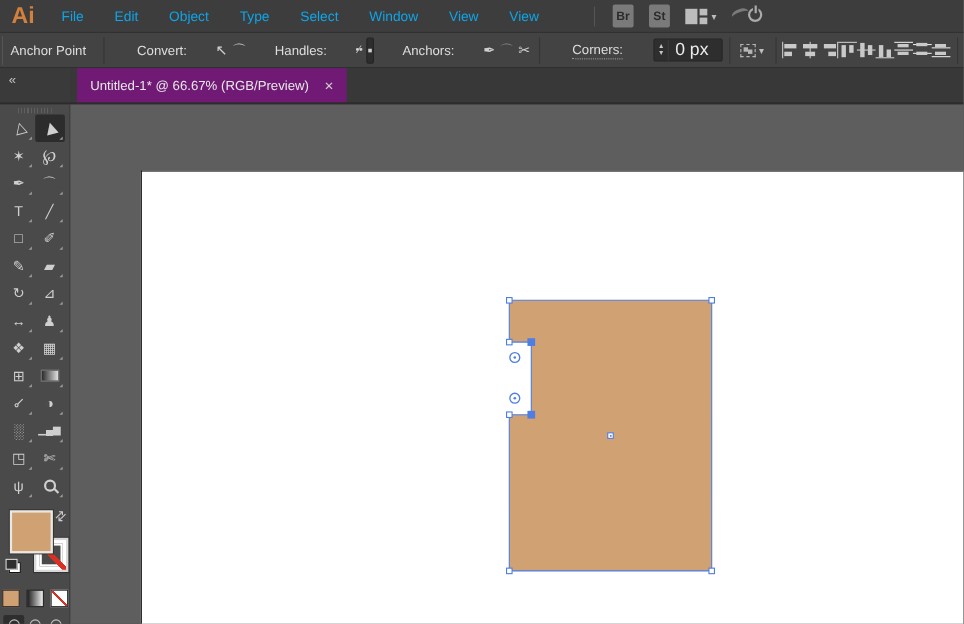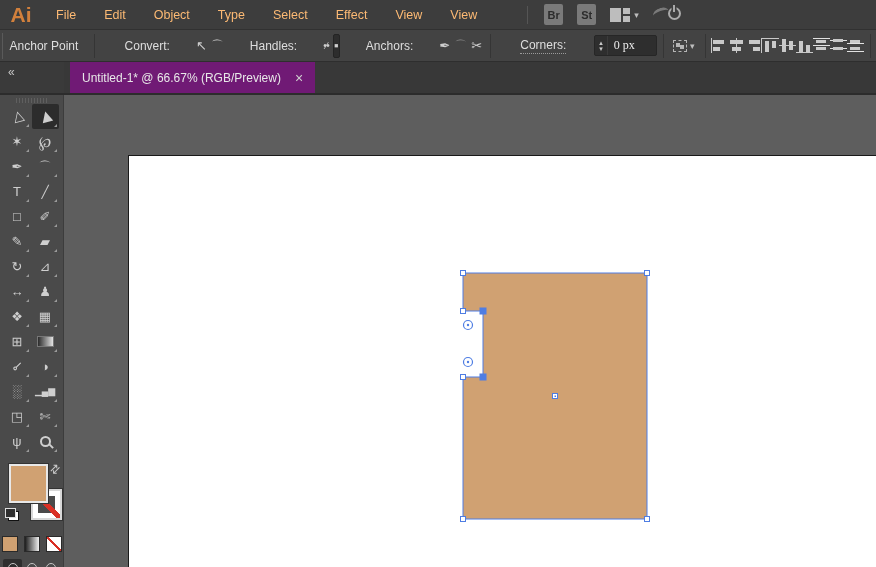--- a/index.html
+++ b/index.html
@@ -3,21 +3,21 @@
 <meta charset="utf-8">
 <style>
   * { margin:0; padding:0; box-sizing:border-box; }
   html,body { width:876px; height:567px; overflow:hidden; background:#3d3d3d;
     font-family:"Liberation Sans", sans-serif; -webkit-font-smoothing:antialiased; }
 
   
   .menubar { height:30px; background:#3d3d3d; display:flex; align-items:center; border-bottom:1px solid #313131;}
   .ai-logo { width:42px; text-align:center; font-weight:bold; font-size:21px; color:#d2803c; }
   .menu-items { display:flex; align-items:center; }
-  .menu-item { color:#fdba74; font-size:12.5px; padding:7px 14px; cursor:default; }
+  .menu-item { color:#0ea5e9; font-size:12.5px; padding:7px 14px; cursor:default; }
   .topbar-right { display:flex; align-items:center; margin-left:36px; gap:14px; }
   .topbar-sep { width:1px; height:18px; background:#555; margin-right:2px; }
   .mini-btn { width:19px; height:21px; background:#7a7a7a; color:#2c2c2c; font-weight:bold;
     font-size:11px; border-radius:2px; display:flex; align-items:center; justify-content:center; }
   .ws-wrap { display:flex; align-items:center; gap:4px; }
   .ws-icon { width:20px; height:14px; background:
       linear-gradient(#bdbdbd,#bdbdbd) 0 0/11px 14px no-repeat,
       linear-gradient(#bdbdbd,#bdbdbd) 13px 0/7px 6px no-repeat,
       linear-gradient(#bdbdbd,#bdbdbd) 13px 8px/7px 6px no-repeat; }
   .chev { color:#bdbdbd; font-size:9px; }
@@ -42,21 +42,21 @@
   .icon-btn.pressed { background:#2d2d2d; border:1px solid #242424; }
   .icon-btn.dim { color:#8a8a8a; }
   .small-glyph { font-size:10px; letter-spacing:-1px; }
   .underline-dotted { border-bottom:1px dotted #9a9a9a; padding-bottom:1px; }
   .num-field { display:inline-flex; align-items:center; background:#2e2e2e;
     border:1px solid #262626; border-radius:2px; height:21px; margin-left:4px; }
   .stepper { display:flex; flex-direction:column; justify-content:center; padding:0 4px;
     border-right:1px solid #3b3b3b; height:100%; }
   .stepper span { font-size:7px; line-height:6px; color:#c8c8c8; cursor:default; }
   .num-input { width:48px; background:transparent; border:0; outline:0; color:#ececec;
-    font-size:12px; padding:0 6px; font-family:Liberation Serif, serif; }
+    font-size:16px; padding:0 6px; font-family:Liberation Sans, sans-serif; }
   .sel-similar { display:flex; align-items:center; gap:3px; margin:0 4px; }
   .dash-box { width:14px; height:12px; border:1px dashed #b5b5b5; position:relative; }
   .dash-box::before { content:''; position:absolute; left:2px; top:2px; width:4px; height:4px; background:#b5b5b5; }
   .dash-box::after { content:''; position:absolute; right:2px; bottom:2px; width:4px; height:4px; background:#b5b5b5; }
 
   .align-btn { width:25px; height:24px; display:flex; align-items:center; justify-content:center; }
   .al { width:17px; height:15px; position:relative; background-repeat:no-repeat; }
   .al::before { content:''; position:absolute; background:#c9c9c9; }
   [data-icon="align-left"]::before { left:0; top:0; width:1px; height:15px; }
   [data-icon="align-left"] { background-image:linear-gradient(#c9c9c9,#c9c9c9),linear-gradient(#c9c9c9,#c9c9c9);
@@ -165,21 +165,21 @@
       <span class="menu-item" data-name="menu-file">File</span>
 
       <span class="menu-item" data-name="menu-edit">Edit</span>
 
       <span class="menu-item" data-name="menu-object">Object</span>
 
       <span class="menu-item" data-name="menu-type">Type</span>
 
       <span class="menu-item" data-name="menu-select">Select</span>
 
-      <span class="menu-item" data-name="menu-effect">Effect</span>
+      <span class="menu-item" data-name="menu-effect">Window</span>
 
       <span class="menu-item" data-name="menu-view">View</span>
 
 
       <span class="menu-item" data-name="menu-help">View</span>
 
   </div>
   <div class="topbar-right" data-name="topbar-right">
     <div class="topbar-sep" data-name="divider"></div>
     <div class="mini-btn" data-name="bridge-button">Br</div>

